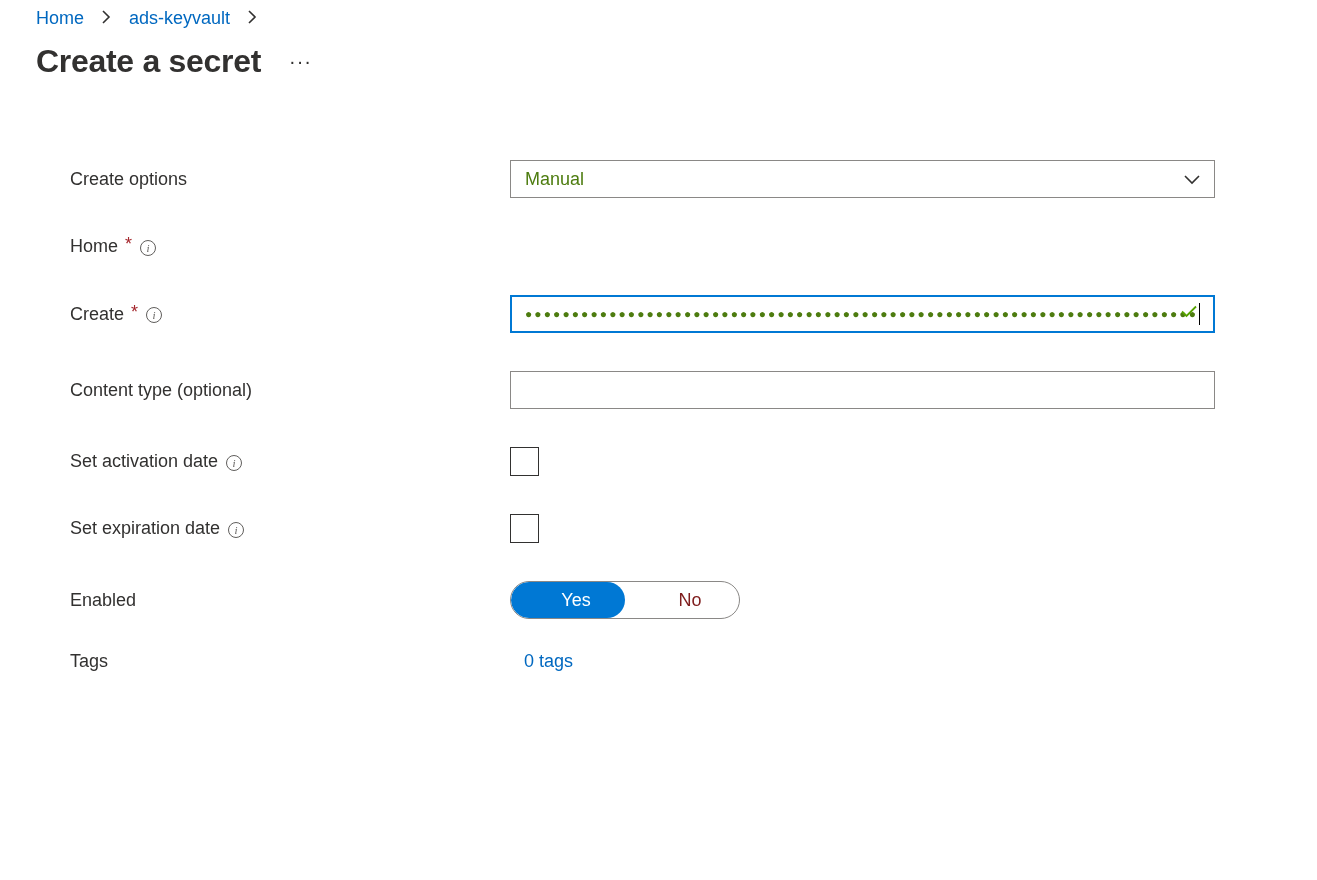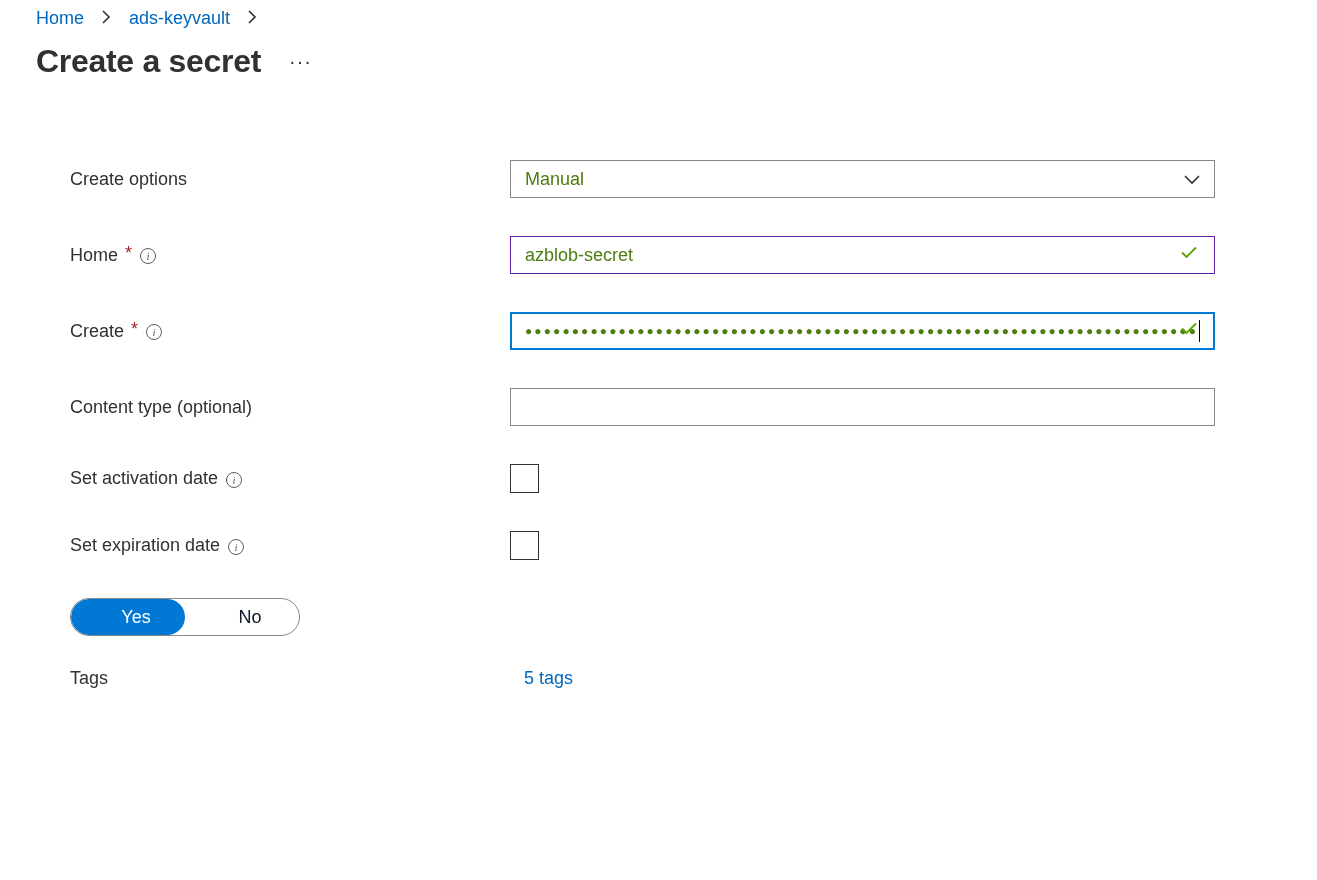--- a/index.html
+++ b/index.html
@@ -67,21 +67,21 @@
     }
     .seg-btn {
       flex: 1; display: flex; align-items: center; justify-content: center;
       font-size: 18px; cursor: pointer; border: none; background: transparent;
       font-family: inherit;
       padding-left: 16px;
     }
     .seg-btn.active {
       background: #0078d4; color: #fff; border-radius: 19px;
     }
-    .seg-btn.inactive { color: #0f172a; }
+    .seg-btn.inactive { color: #7f1d1d; }
     .tags-link { color: #0068c0; font-size: 18px; margin-left: 14px; cursor: pointer; }
   </style>
 </head>
 <body>
 
 <div class="page">
   <nav class="breadcrumb">
     <a href="#">Home</a>
     <span class="bc-chevron">
       <svg width="9" height="14" viewBox="0 0 9 14">
@@ -118,28 +118,20 @@
         </div>
       </div>
     </div>
 
     <div class="row">
       <div class="label-cell">
         <span>Home</span>
         <span class="required">*</span>
         <span class="info-icon">i</span>
       </div>
-      <div class="control-cell">
-        <input type="text" class="text-input name-valid" value="azblob-secret" style="">
-        <span class="valid-mark">
-          <svg width="18" height="18" viewBox="0 0 18 18">
-              <path d="M2 9l4.5 4.5L16 4" stroke="#57a300" stroke-width="1.8" fill="none"></path>
-            </svg>
-        </span>
-      </div>
     </div>
 
     <div class="row">
       <div class="label-cell">
         <span>Create</span>
         <span class="required">*</span>
         <span class="info-icon">i</span>
       </div>
       <div class="control-cell">
         <div class="text-input value-focus dots-field">
@@ -178,31 +170,34 @@
       <div class="label-cell">
         <span>Set expiration date</span>
         <span class="info-icon">i</span>
       </div>
       <div class="control-cell">
         <div class="checkbox"></div>
       </div>
     </div>
 
     <div class="row short-gap">
+      <div class="label-cell">
+        <span>Enabled</span>
+      </div>
       <div class="control-cell">
         <div class="toggle-seg">
           <button class="seg-btn active">Yes</button>
           <button class="seg-btn inactive">No</button>
         </div>
       </div>
     </div>
 
     <div class="row">
       <div class="label-cell">
         <span>Tags</span>
       </div>
       <div class="control-cell">
-        <span class="tags-link">5 tags</span>
+        <span class="tags-link">0 tags</span>
       </div>
     </div>
 
   </div>
 </div>
 
 </body></html>

